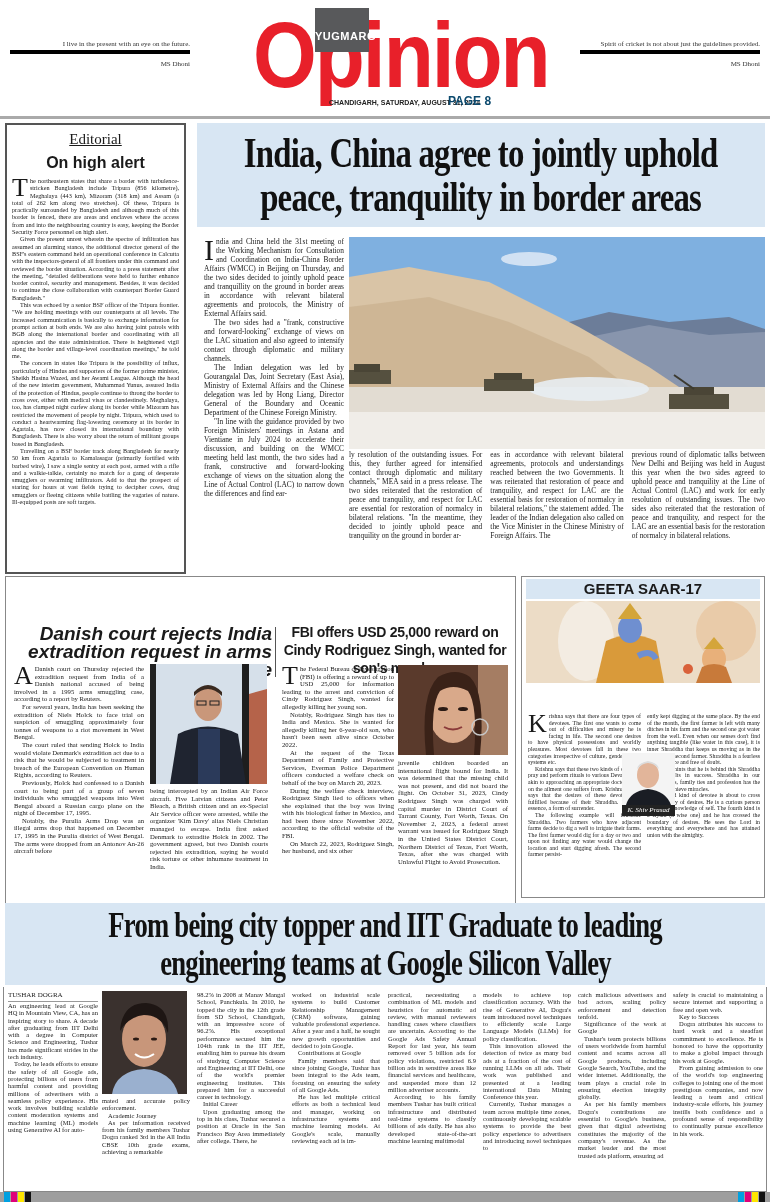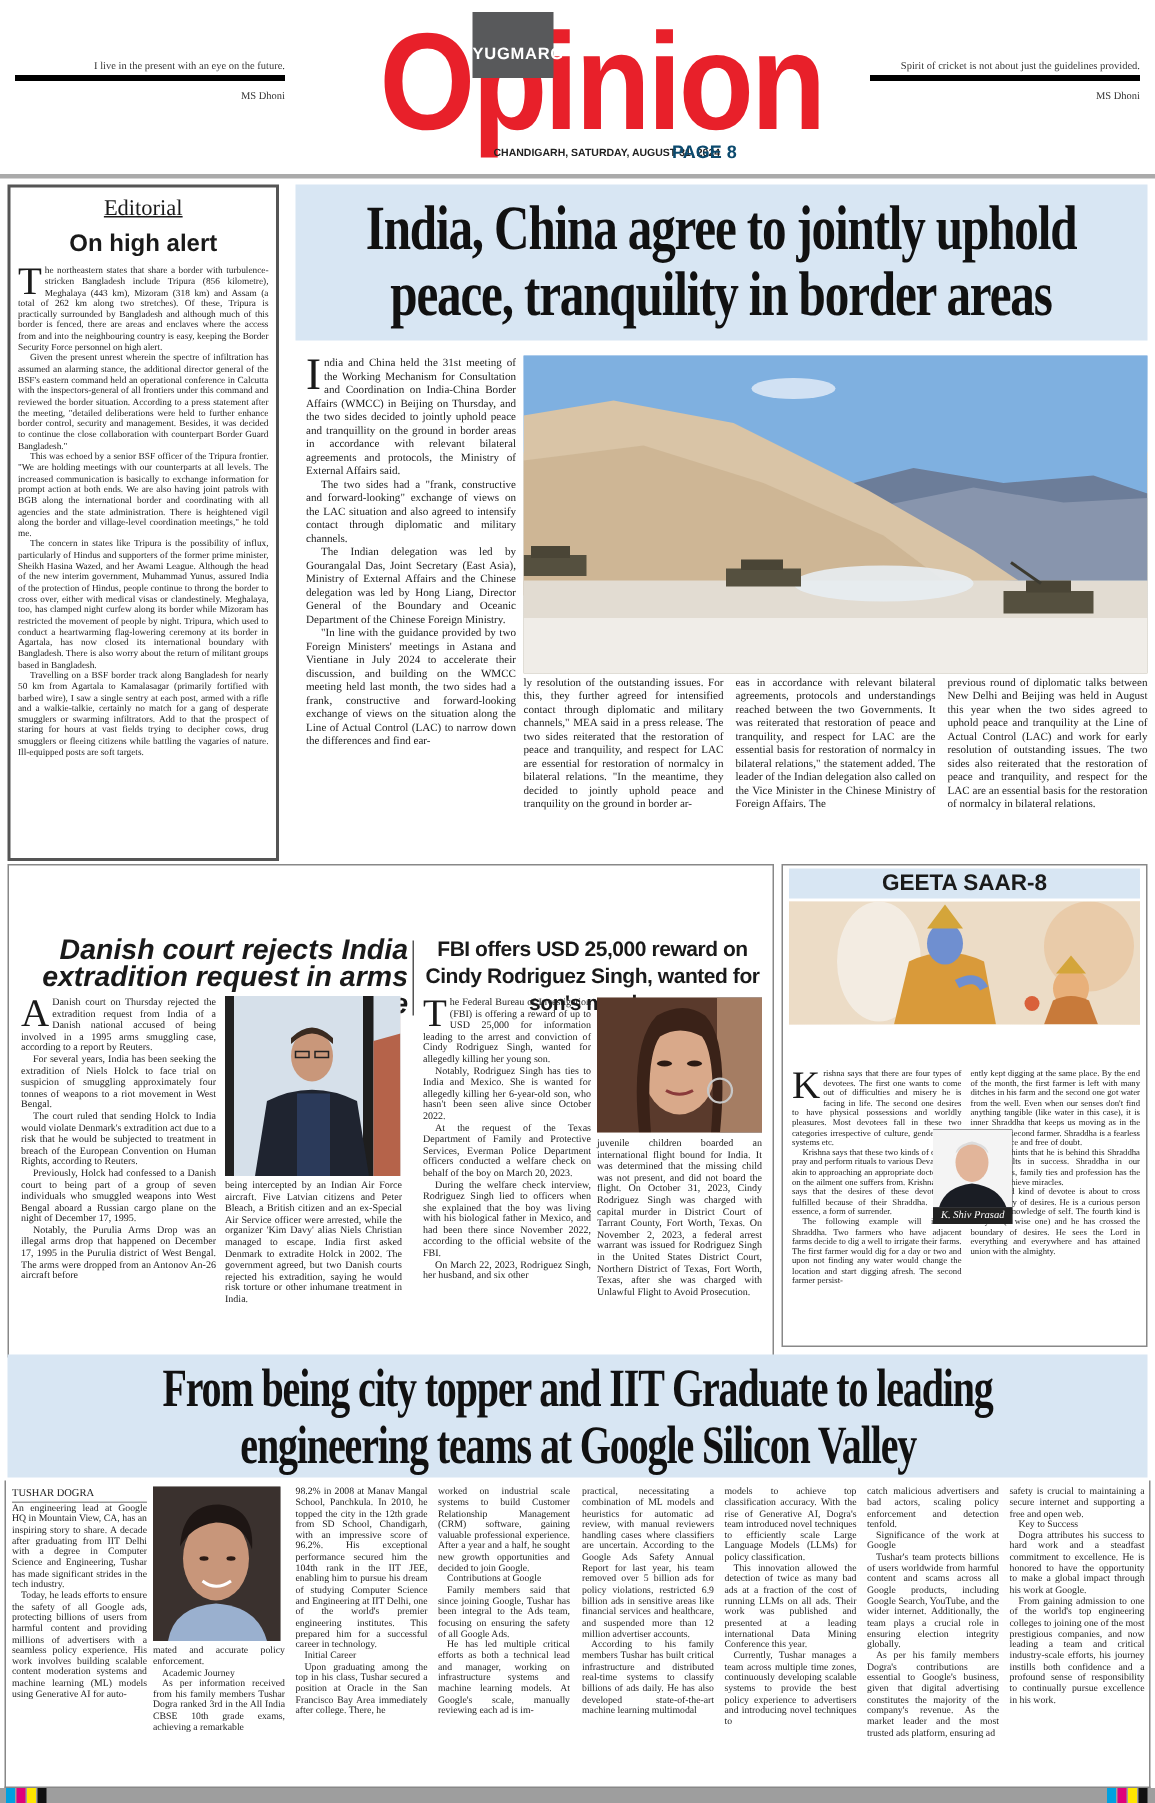--- a/index.html
+++ b/index.html
@@ -193,21 +193,21 @@
       <ellipse cx="45" cy="44" rx="5" ry="2" fill="#2a1a14"></ellipse>
       <ellipse cx="65" cy="44" rx="5" ry="2" fill="#2a1a14"></ellipse>
       <path d="M46 62 Q55 67 64 62" stroke="#8a3a3a" stroke-width="2" fill="none"></path>
       <circle cx="82" cy="62" r="8" fill="none" stroke="#c7c7c7" stroke-width="1.5"></circle>
     </svg>
   </div>
   <div class="fbi-col2">juvenile children boarded an international flight bound for India. It was determined that the missing child was not present, and did not board the flight. On October 31, 2023, Cindy Rodriguez Singh was charged with capital murder in District Court of Tarrant County, Fort Worth, Texas. On November 2, 2023, a federal arrest warrant was issued for Rodriguez Singh in the United States District Court, Northern District of Texas, Fort Worth, Texas, after she was charged with Unlawful Flight to Avoid Prosecution.</div>
 </div>
 
 <div class="geeta-box">
-  <div class="geeta-head">GEETA SAAR-8</div>
+  <div class="geeta-head">GEETA SAAR-17</div>
   <div class="geeta-art">
     <svg width="234" height="82" viewBox="0 0 234 82">
       <rect width="234" height="82" fill="#ecdcc6"></rect>
       <ellipse cx="60" cy="40" rx="28" ry="40" fill="#f5f0e8" opacity="0.8"></ellipse>
       <ellipse cx="200" cy="30" rx="30" ry="30" fill="#e8c39c" opacity="0.7"></ellipse>
       <path d="M70 82 L80 40 Q105 28 130 40 L138 82 Z" fill="#d99a3a"></path>
       <ellipse cx="104" cy="28" rx="12" ry="14" fill="#6f8fd0"></ellipse>
       <path d="M92 18 L104 2 L116 18 Z" fill="#d4a53a"></path>
       <path d="M112 55 Q125 48 130 58" stroke="#6f8fd0" stroke-width="6" fill="none"></path>
       <ellipse cx="188" cy="58" rx="12" ry="13" fill="#e8b07a"></ellipse>

